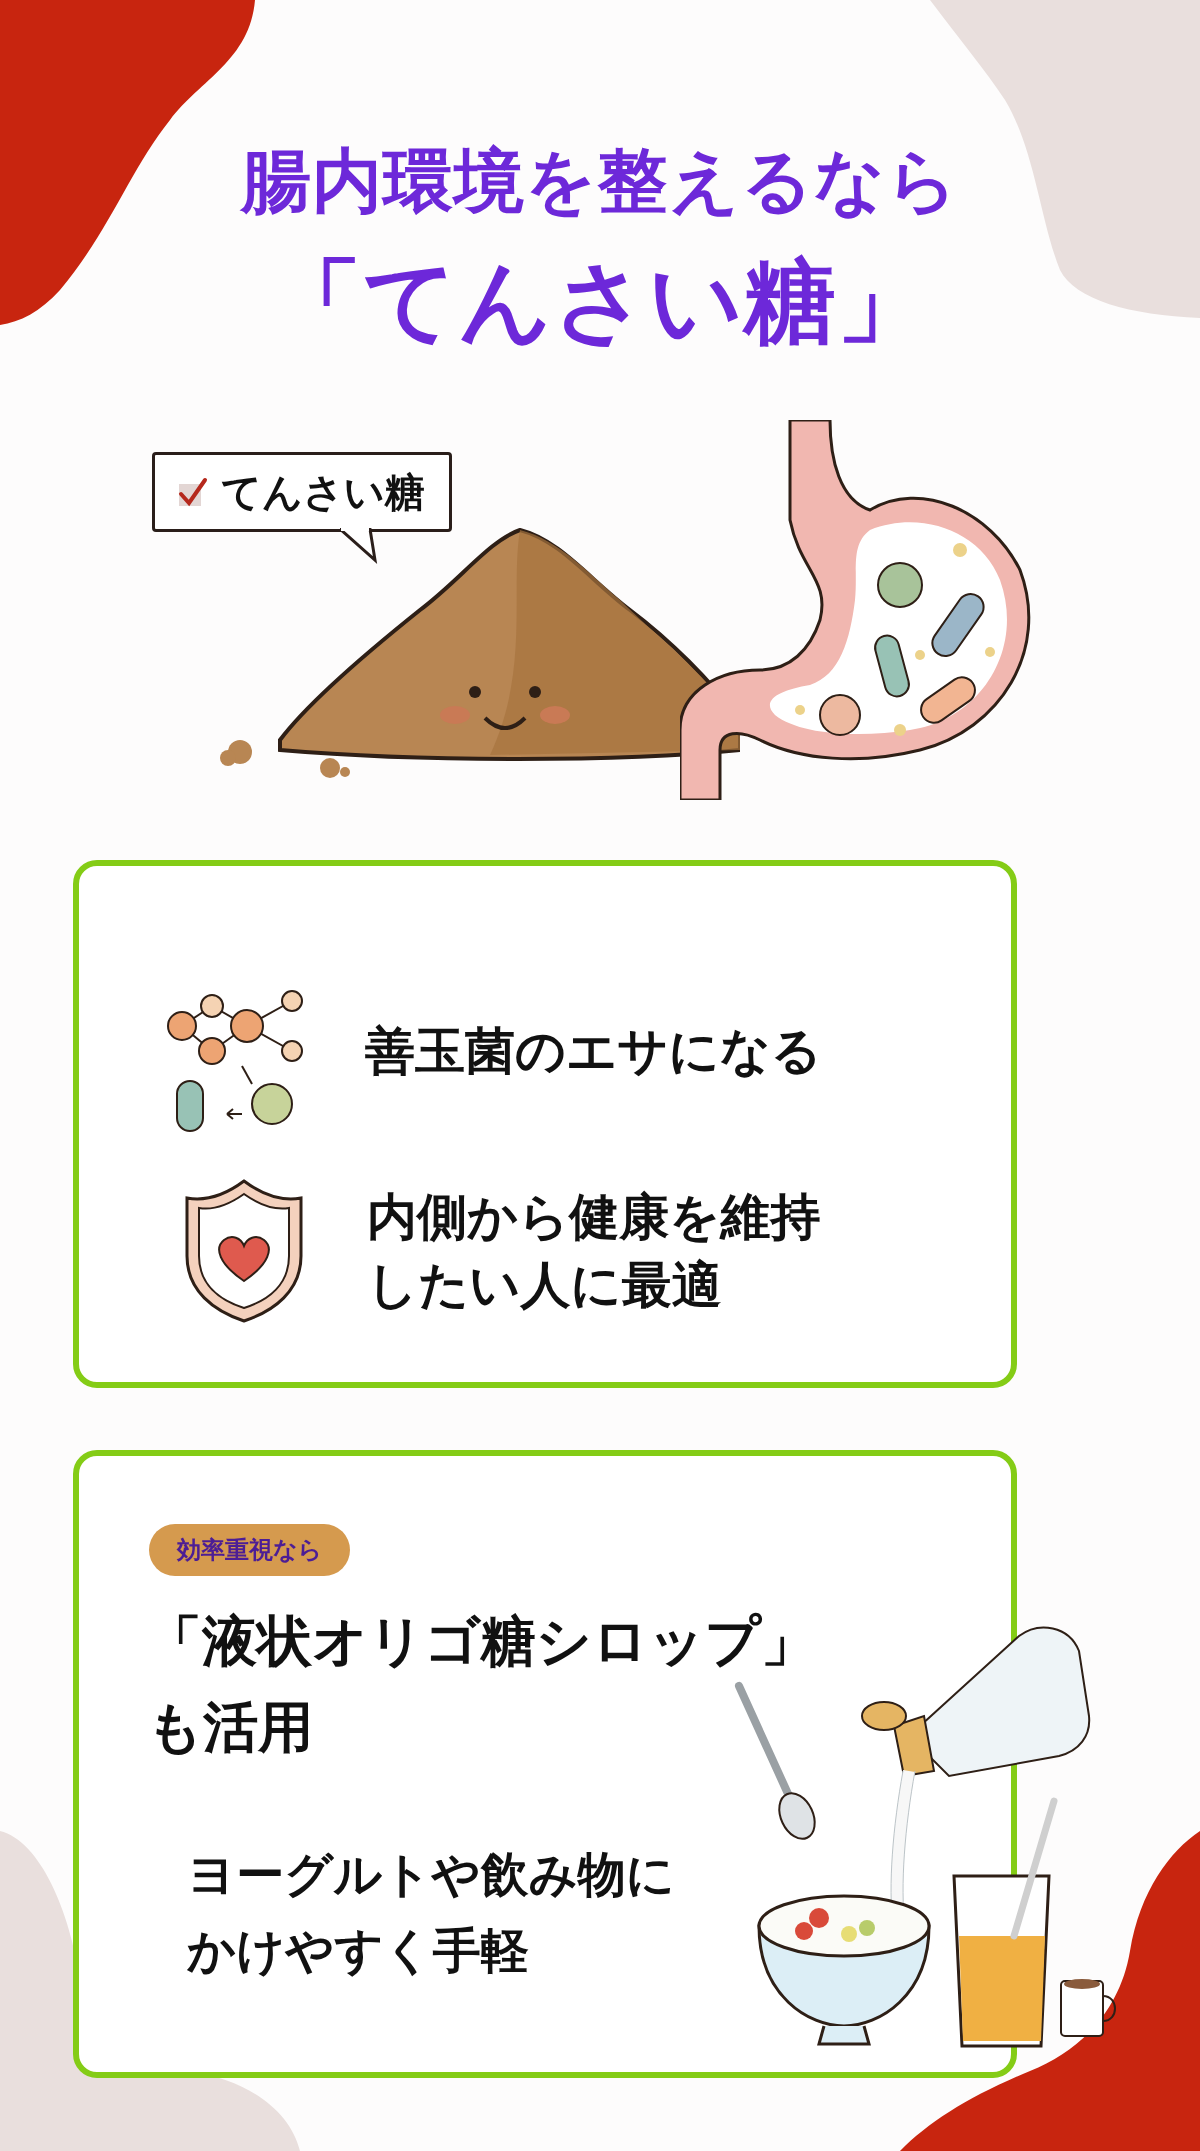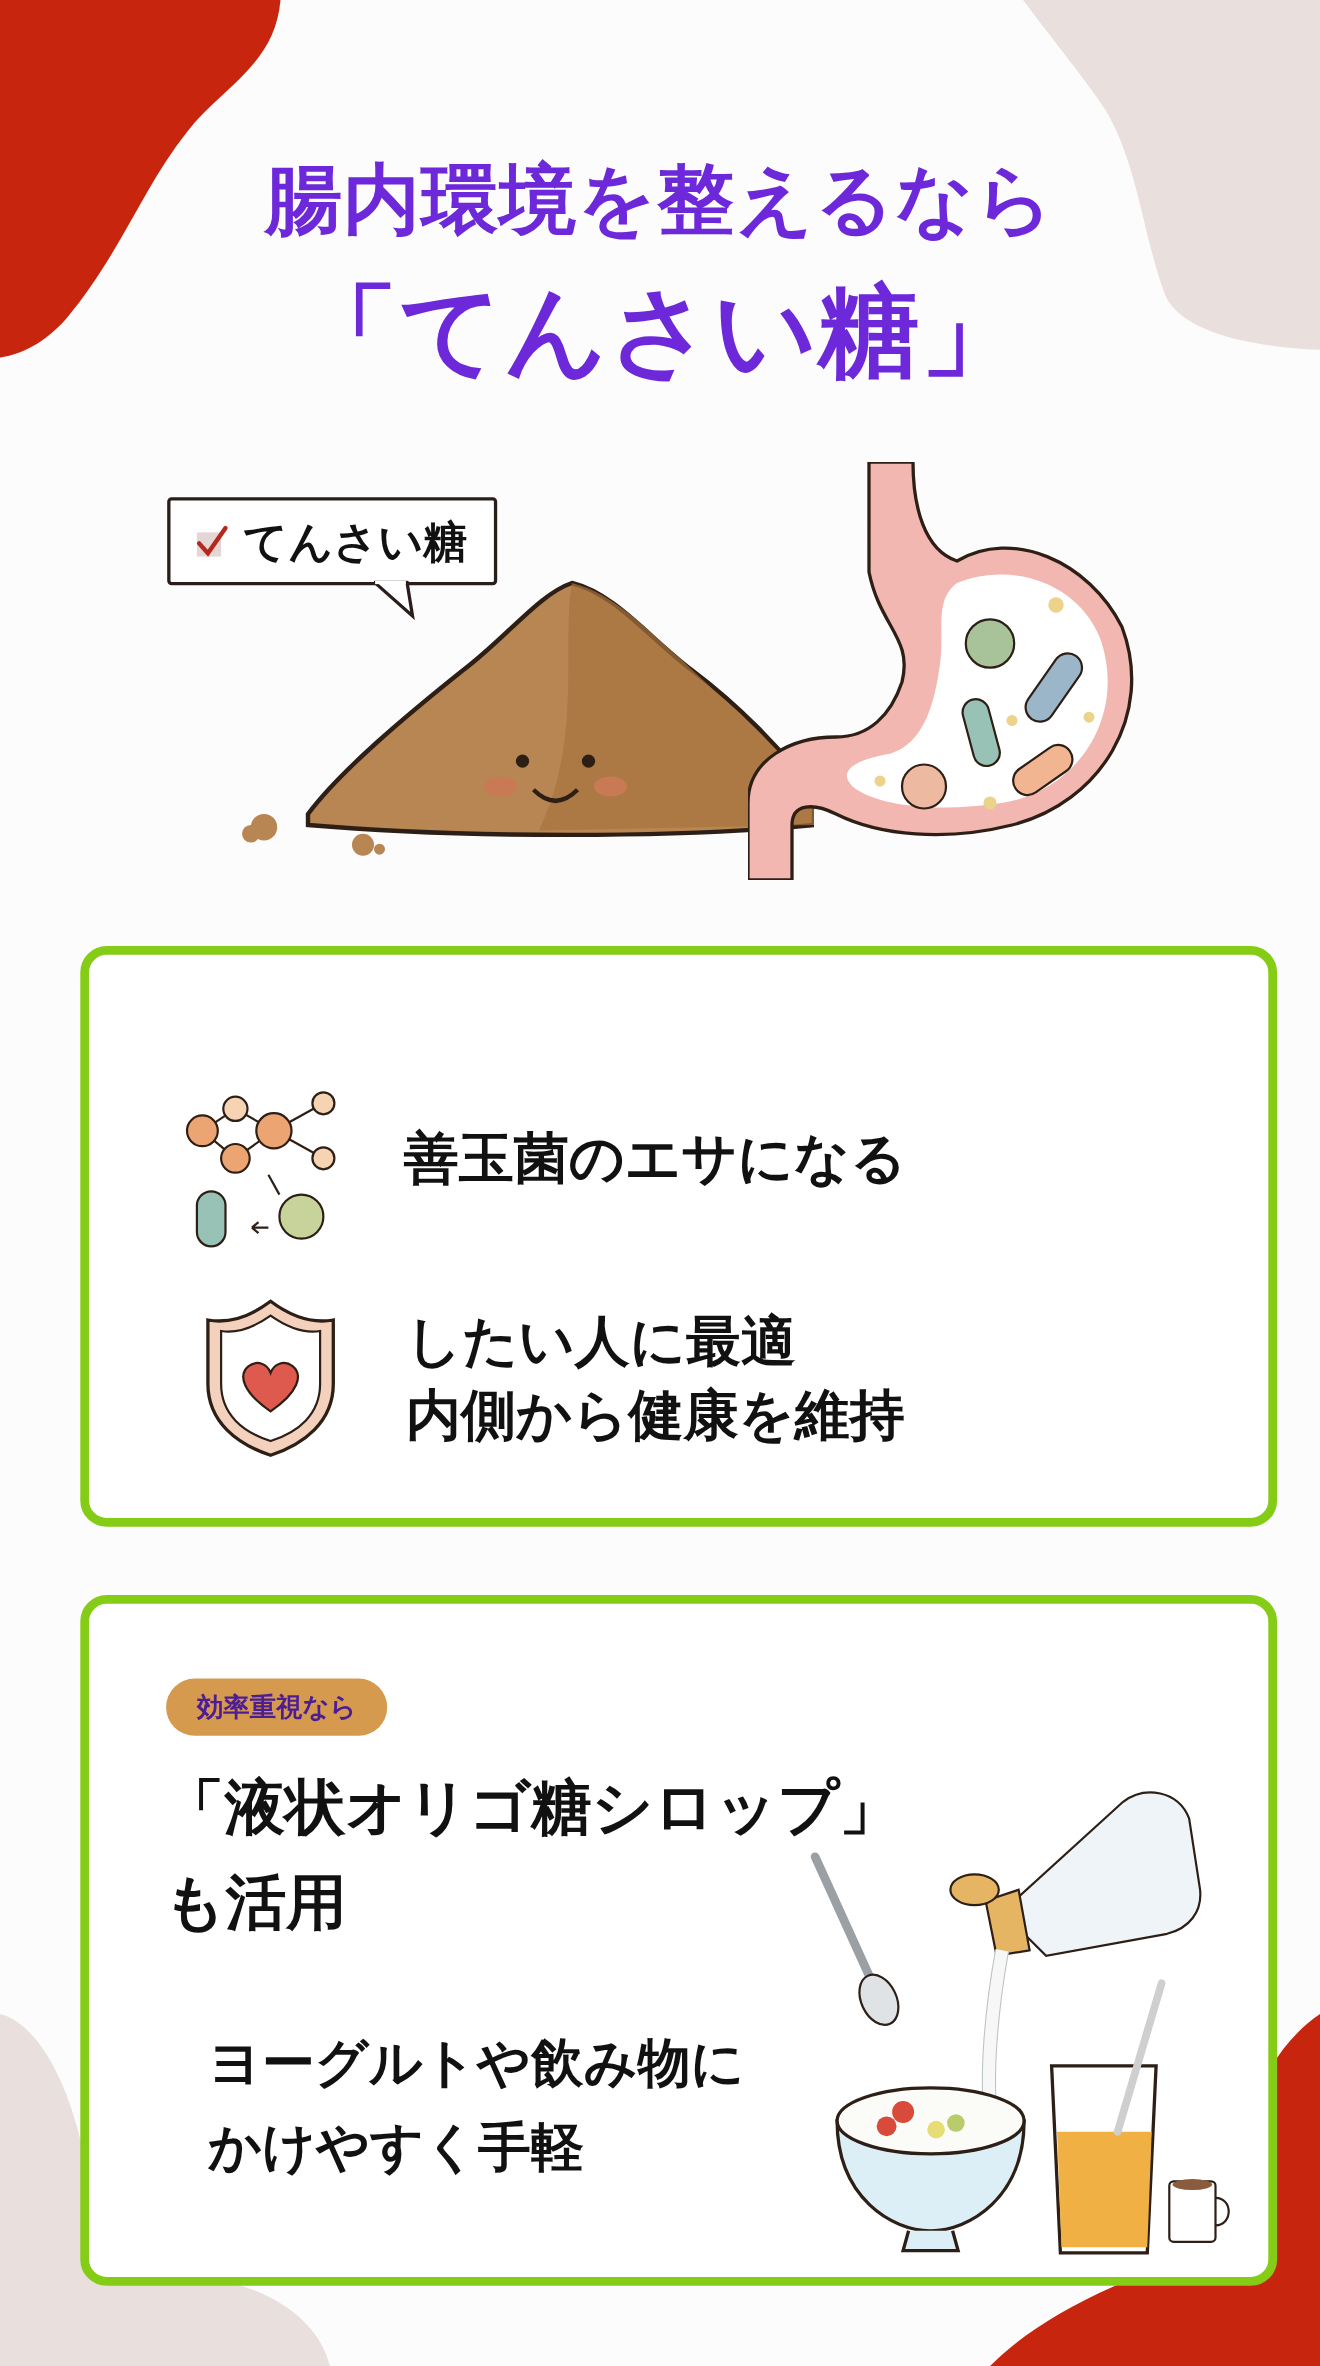--- a/index.html
+++ b/index.html
@@ -1,21 +1,21 @@
 <!DOCTYPE html>
 <html><head>
 <meta charset="utf-8">
 <style>
   html,body{margin:0;padding:0;}
   body{width:1200px;height:2151px;position:relative;overflow:hidden;background:#fdfcfc;font-family:"DejaVu Sans","Liberation Sans",sans-serif;color:#111;}
   .blob{position:absolute;}
   .title{position:absolute;left:0;width:1200px;text-align:center;font-weight:bold;color:#6d28d9;letter-spacing:1px;}
   .t1{top:135px;font-size:70px;}
   .t2{top:240px;font-size:92px;}
-  .card{position:absolute;left:73px;width:1088px;border:8px solid #84cc16;border-radius:24px;background:#fff;box-sizing:border-box;}
+  .card{position:absolute;left:73px;width:944px;border:6px solid #84cc16;border-radius:24px;background:#fff;box-sizing:border-box;}
   .c1{top:860px;height:528px;}
   .c2{top:1450px;height:628px;}
   .row{position:absolute;left:0;display:flex;align-items:center;}
   .rtext{font-size:50px;font-weight:bold;line-height:68px;color:#111;}
   .badge{position:absolute;left:70px;top:68px;background:#d59a4e;color:#4c1d95;font-weight:bold;font-size:24px;padding:10px 28px;border-radius:30px;}
   .big{position:absolute;left:68px;top:142px;font-size:55px;font-weight:bold;line-height:86px;}
   .sub{position:absolute;left:68px;top:380px;font-size:48px;font-weight:bold;line-height:76px;margin-left:40px;}
   .bubble{position:absolute;left:152px;top:452px;width:300px;height:80px;border:3px solid #2a1e1a;border-radius:4px;background:#fff;display:flex;align-items:center;box-sizing:border-box;}
 </style>
 </head>
@@ -106,22 +106,22 @@
       <div class="rtext">善玉菌のエサになる</div>
     </div>
   </div>
   <div class="row" style="top:310px">
     <svg style="margin-left:100px;margin-right:58px" width="130" height="150" viewBox="0 0 130 150">
       <path d="M65,5 C85,20 105,25 122,22 L122,80 C122,115 95,135 65,145 C35,135 8,115 8,80 L8,22 C25,25 45,20 65,5 Z" fill="#f4d1bd" stroke="#2e1f16" stroke-width="3"></path>
       <path d="M65,18 C82,30 98,34 110,32 L110,80 C110,108 90,124 65,132 C40,124 20,108 20,80 L20,32 C32,34 48,30 65,18 Z" fill="#fff" stroke="#2e1f16" stroke-width="2"></path>
       <path d="M65,105 C40,88 35,72 45,64 C53,58 62,62 65,70 C68,62 77,58 85,64 C95,72 90,88 65,105 Z" fill="#df5a4e" stroke="#2e1f16" stroke-width="2"></path>
     </svg>
     <div>
+      <div class="rtext">内側から健康を維持</div>
       <div class="rtext">したい人に最適</div>
-      <div class="rtext">内側から健康を維持</div>
     </div>
   </div>
 </div>
 
 <div class="card c2">
   <div class="badge">効率重視なら</div>
   <div class="big">
     <div>「液状オリゴ糖シロップ」</div>
     <div>も活用</div>
   </div>

